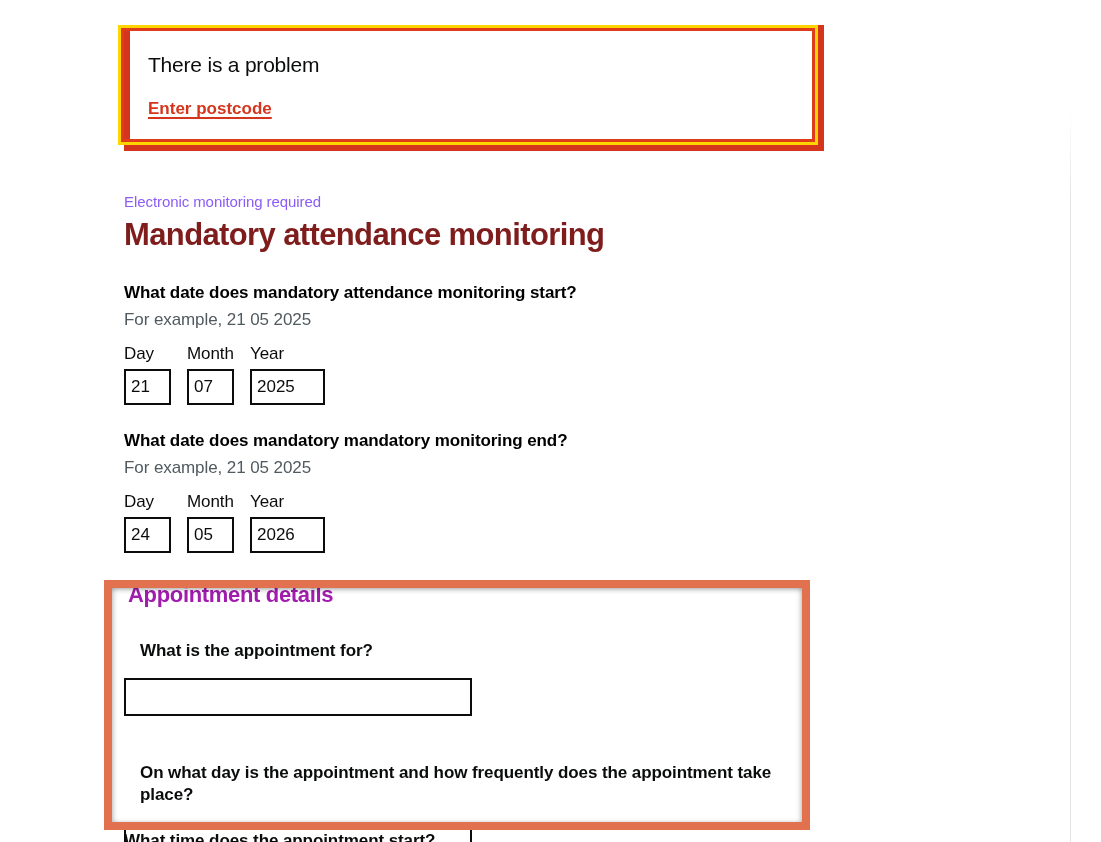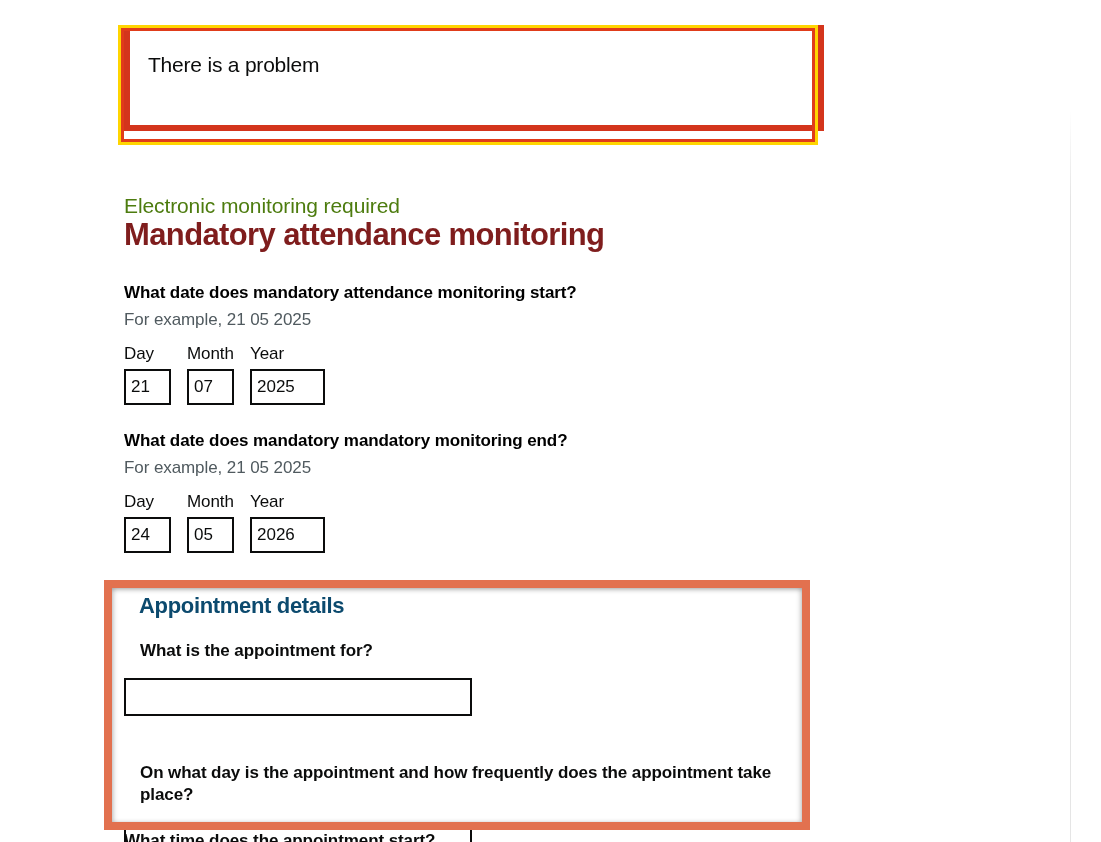--- a/index.html
+++ b/index.html
@@ -81,23 +81,23 @@
     outline-offset: -6px;
     pointer-events: none;
     z-index: 40;
   }
 
   
   .caption {
     position: absolute;
     left: 0;
     top: 192px;
-    font-size: 21px;
-    line-height: 1.3;
-    color: #4d7c0f;
+    font-size: 15px;
+    line-height: 1.3;
+    color: #8b5cf6;
     letter-spacing: -0.005em;
   }
   .page-title {
     position: absolute;
     left: 0;
     top: 216px;
     font-size: 31px;
     font-weight: bold;
     line-height: 1.25;
     color: #7f1d1d;
@@ -147,23 +147,23 @@
   .w-year  { width: 75px; }
 
   
   .section-heading {
     position: absolute;
     left: 0;
     top: 578px;
     font-size: 22px;
     font-weight: bold;
     line-height: 1.2;
-    color: #0c4a6e;
+    color: #a21caf;
     letter-spacing: -0.015em;
-    margin: 15px;
+    margin: 4px;
     z-index: 5;
   }
   .appt-block { position: absolute; left: 0; width: 680px; }
   .text-input {
     display: block;
     width: 348px;
     height: 38px;
     border: 2px solid #0b0c0c;
     background: #ffffff;
     font-family: "Liberation Sans", sans-serif;
@@ -220,20 +220,25 @@
   }
 </style>
 </head>
 <body>
 
 <div class="content">
 
   <div class="error-summary-wrap">
     <div class="error-summary">
       <h2 class="error-summary-title">There is a problem</h2>
+      <ul class="error-summary-list">
+        <li>
+          <a class="error-link">Enter postcode</a>
+        </li>
+      </ul>
     </div>
   </div>
 
   <span class="caption">Electronic monitoring required</span>
   <h1 class="page-title">Mandatory attendance monitoring</h1>
 
   <div class="date-block" style="top:282px;">
     <p class="q-legend">What date does mandatory attendance monitoring start?</p>
     <p class="q-hint">For example, 21 05 2025</p>
     <div class="date-row">

